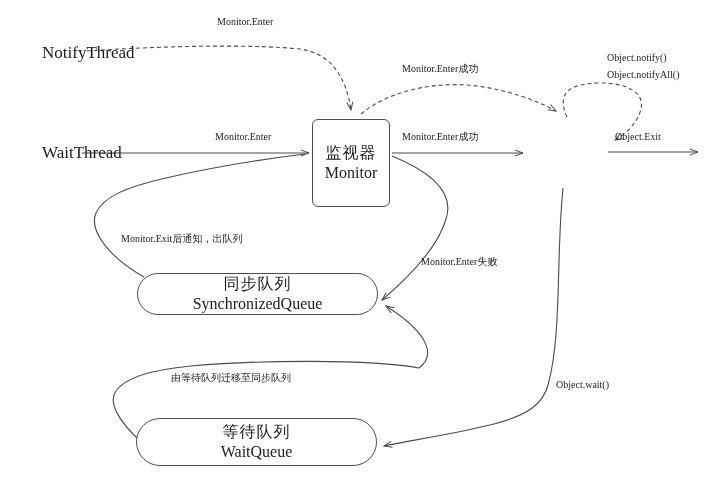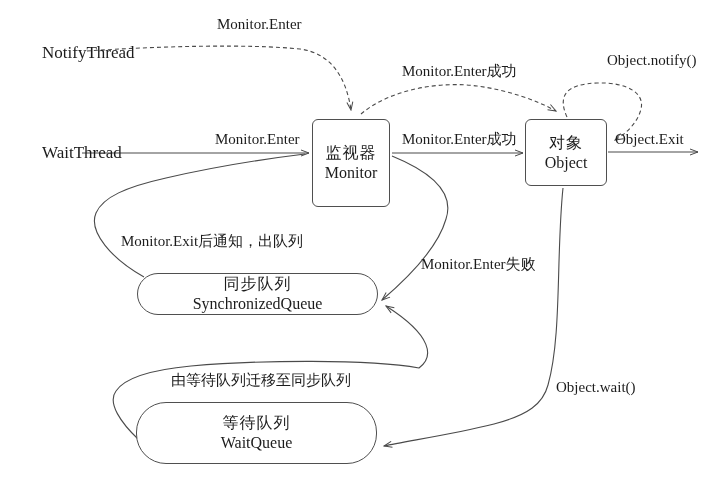--- a/index.html
+++ b/index.html
@@ -45,21 +45,21 @@
     line-height: 1.22;
   }
   .node.rect { border-radius: 6px; }
   .node.pill { border-radius: 30px; }
   .node .cn { font-size: 16px; letter-spacing: 1px; }
   .node .en { font-size: 16px; }
   .lbl {
     position: absolute;
     color: #1c1c1c;
     white-space: nowrap;
-    font-size: 15px;
+    font-size: 10px;
   }
   .lbl.thread { font-size: 17px; margin-left: 36px; }
 </style>
 </head>
 <body>
 
 <div class="canvas">
 
   <svg class="edges" width="719" height="487" viewBox="0 0 719 487">
     <defs>
@@ -79,42 +79,39 @@
     <path class="d" d="M 87 51 C 160 46, 252 44, 300 49 C 330 53, 346 76, 351 110" marker-end="url(#arr)"></path>
     <path class="d" d="M 361 114 C 390 89, 441 81, 477 86 C 507 90, 536 100, 556 111" marker-end="url(#arr)"></path>
     <path class="d" d="M 567 117 C 557 95, 567 84, 597 83 C 627 82, 645 93, 641 109 C 638 122, 626 134, 615 140" marker-end="url(#arr)"></path>
   </svg>
 
   <div class="node rect" style="left:312px; top:119px; width:78px; height:88px;">
     <div class="cn">监视器</div>
     <div class="en">Monitor</div>
   </div>
 
-  <div class="node rect" style="left:525px; top:119px; width:82px; height:67px;">
-    <div class="cn">对象</div>
-    <div class="en">Object</div>
-  </div>
 
   <div class="node pill" style="left:137px; top:273px; width:241px; height:42px;">
     <div class="cn">同步队列</div>
     <div class="en">SynchronizedQueue</div>
   </div>
 
-  <div class="node pill" style="left:136px; top:402px; width:241px; height:62px;">
+  <div class="node pill" style="left:136px; top:418px; width:241px; height:48px;">
     <div class="cn">等待队列</div>
     <div class="en">WaitQueue</div>
   </div>
 
   <div class="lbl thread" style="left:6px; top:43px;">NotifyThread</div>
   <div class="lbl thread" style="left:6px; top:143px;">WaitThread</div>
 
   <div class="lbl" style="left:217px; top:16px;">Monitor.Enter</div>
   <div class="lbl" style="left:215px; top:131px;">Monitor.Enter</div>
   <div class="lbl" style="left:402px; top:62px;">Monitor.Enter成功</div>
   <div class="lbl" style="left:402px; top:130px;">Monitor.Enter成功</div>
   <div class="lbl" style="left:607px; top:52px;">Object.notify()</div>
+  <div class="lbl" style="left:607px; top:69px;">Object.notifyAll()</div>
   <div class="lbl" style="left:615px; top:131px;">Object.Exit</div>
   <div class="lbl" style="left:97px; top:232px;margin-left:24px;">Monitor.Exit后通知，出队列</div>
   <div class="lbl" style="left:421px; top:255px;">Monitor.Enter失败</div>
   <div class="lbl" style="left:171px; top:371px;">由等待队列迁移至同步队列</div>
   <div class="lbl" style="left:556px; top:379px;">Object.wait()</div>
 
 </div>
 
 </body></html>

